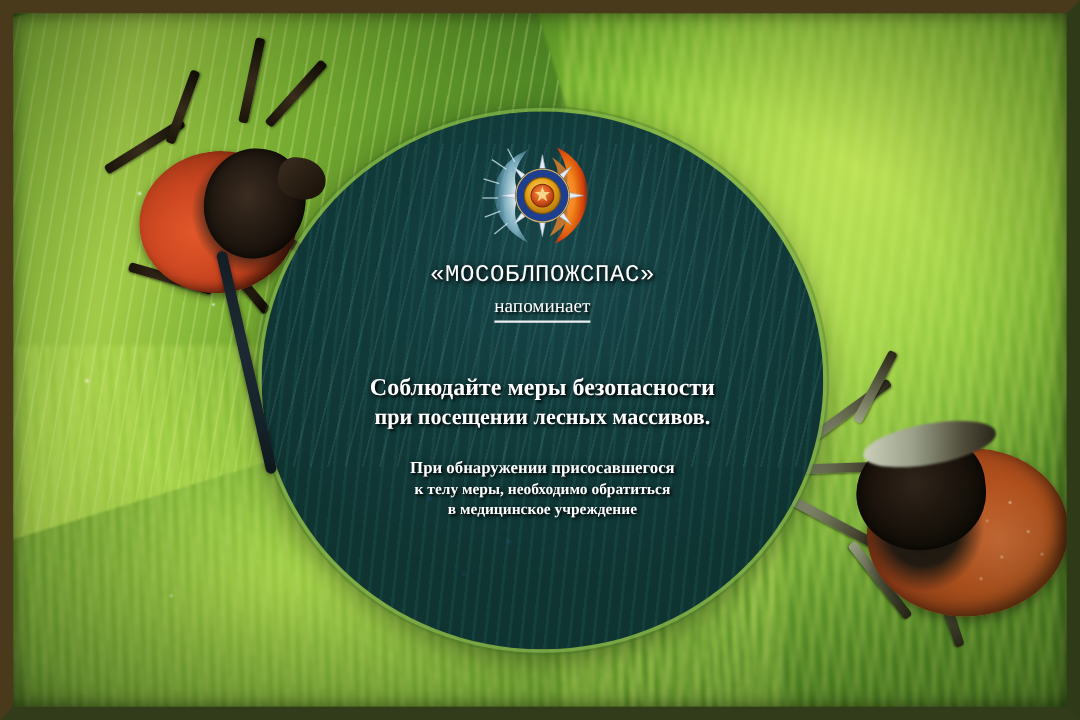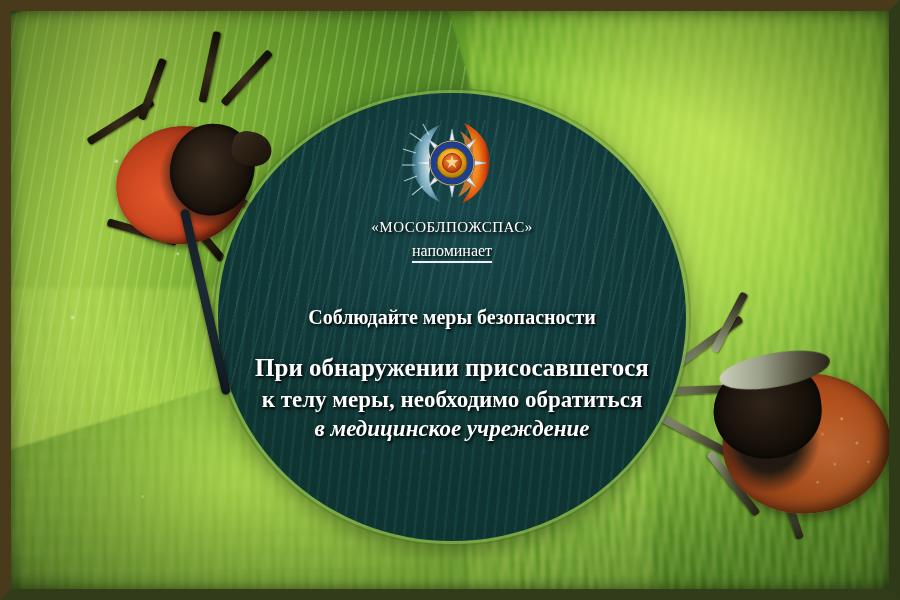--- a/index.html
+++ b/index.html
@@ -221,47 +221,47 @@
     position:absolute;left:50%;top:22px;transform:translateX(-50%);
     width:108px;height:96px;z-index:26;
   }
 
   
   .content{
     position:absolute;left:0;right:0;top:126px;
     text-align:center;z-index:27;padding:0 14px;
   }
   .org-name{
-    color:#ffffff;font-size:15px;font-weight:400;letter-spacing:.5px;
+    color:#ffffff;font-size:20px;font-weight:400;letter-spacing:.5px;
     text-shadow:2px 2px 3px rgba(0,0,0,.85), 0 0 7px rgba(0,0,0,.55);
-    margin:0 0 6px 0;line-height:1.1;
+    margin:0 0 6px 0;line-height:1.1;font-family:Liberation Mono, monospace;
   }
   .reminds{
     display:inline-block;
     color:#ffffff;font-size:16px;font-weight:400;
     font-family:"Liberation Serif", serif;
     text-shadow:1.5px 1.5px 2px rgba(0,0,0,.85);
     border-bottom:2px solid rgba(255,255,255,.92);
     padding-bottom:2px;margin:0 0 38px 0;line-height:1.1;
   }
   .headline{
     color:#ffffff;font-size:25px;font-weight:400;letter-spacing:.3px;
     text-shadow:2px 2px 3px rgba(0,0,0,.85), 0 0 7px rgba(0,0,0,.5);
     margin:0 0 9px 0;line-height:1.15;
   }
   .para{
     color:#ffffff;font-weight:700;
     text-shadow:1.6px 1.6px 2.4px rgba(0,0,0,.85), 0 0 6px rgba(0,0,0,.45);
     line-height:1.30;margin:3px;
   }
   .para.p1{font-size:20px;margin-bottom:22px;}
-  .para.p2{font-size:25px;}
+  .para.p2{font-size:14px;}
   .para .l1{display:block;}
   .para .l2{display:block;font-size:.92em;}
-  .para .l3{display:block;font-size:.92em;font-style:italic;}
+  .para .l3{display:block;font-size:.92em;}
 </style>
 </head>
 <body>
 
 <div class="poster">
 
   <div class="photo">
     <div class="bg-base"></div>
     <div class="bg-leaf"></div>
     <div class="bg-leaf-vein"></div>
@@ -366,20 +366,21 @@
             </g>
           </g>
         </svg>
       </div>
 
       <div class="content">
         <div class="org-name">«МОСОБЛПОЖСПАС»</div>
         <div><span class="reminds">напоминает</span></div>
         <div class="para p1">
           <span class="l1">Соблюдайте меры безопасности</span>
+          <span class="l2">при посещении лесных массивов.</span>
         </div>
         <div class="para p2">
           <span class="l1">При обнаружении присосавшегося</span>
           <span class="l2">к телу меры, необходимо обратиться</span>
           <span class="l3">в медицинское учреждение</span>
         </div>
       </div>
     </div>
   </div>
 

